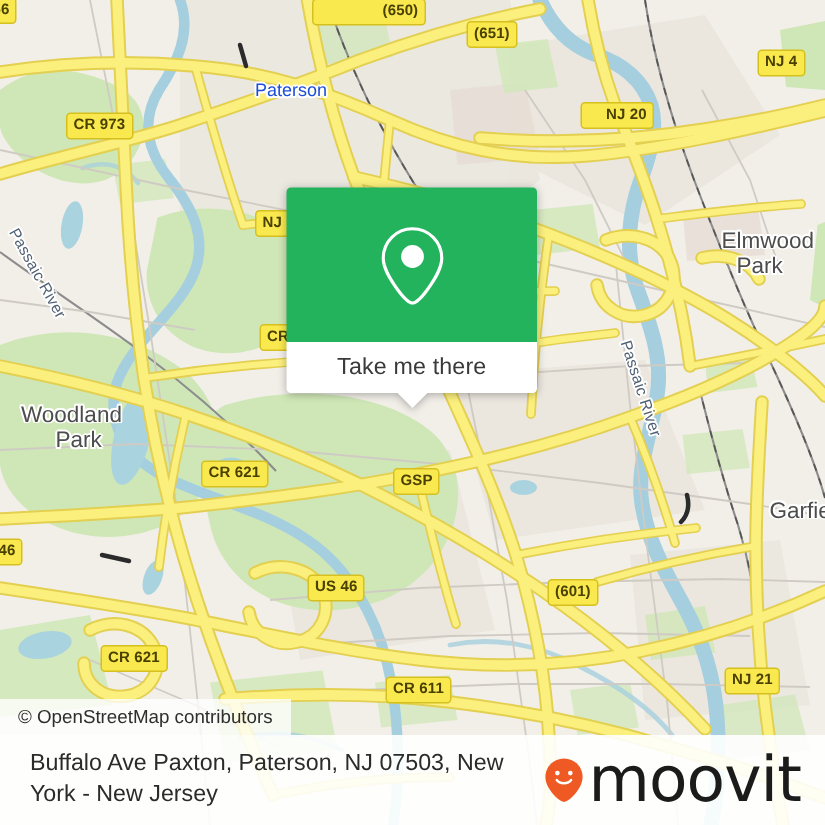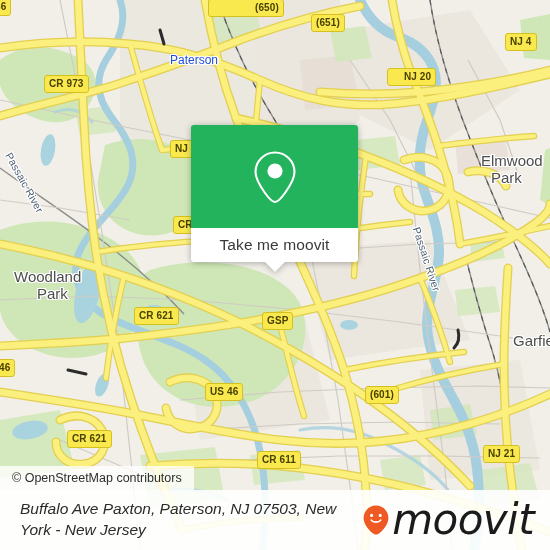--- a/index.html
+++ b/index.html
@@ -149,21 +149,20 @@
     right: 0;
     top: 490px;
     height: 60px;
     background: rgba(255,255,255,.90);
     display: flex;
     align-items: center;
     justify-content: space-between;
     padding: 0 16px 0 20px;
     box-sizing: border-box;
     z-index: 31;
-    font-style: italic;
   }
   #footer-title {
     font-size: 15.5px;
     line-height: 1.35;
     color: #2b2b2b;
     font-family: "Liberation Sans", sans-serif;
     max-width: 390px;
   }
   #brand {
     display: flex;
@@ -417,21 +416,21 @@
 
   <div id="callout">
     <div id="callout-green">
       <svg id="callout-pin" viewBox="0 0 44 54" xmlns="http://www.w3.org/2000/svg">
         <path d="M22 2.5 C11.2 2.5 2.5 11.2 2.5 22 C2.5 29 7 36 12 43 C16 48.5 20 52 22 52
                  C24 52 28 48.5 32 43 C37 36 41.5 29 41.5 22 C41.5 11.2 32.8 2.5 22 2.5 Z" fill="none" stroke="#ffffff" stroke-width="2.1"></path>
         <circle cx="22" cy="21" r="7.6" fill="#ffffff"></circle>
       </svg>
     </div>
     <div id="callout-white">
-      <span id="callout-label">Take me moovit</span>
+      <span id="callout-label">Take me there</span>
       <div id="callout-tail"></div>
     </div>
   </div>
 
   <div id="attribution">© OpenStreetMap contributors</div>
 
   <div id="footer">
     <div id="footer-title">Buffalo Ave Paxton, Paterson, NJ 07503, New York - New Jersey</div>
     <div id="brand">
       <svg id="brand-pin" viewBox="0 0 26 30" xmlns="http://www.w3.org/2000/svg">

